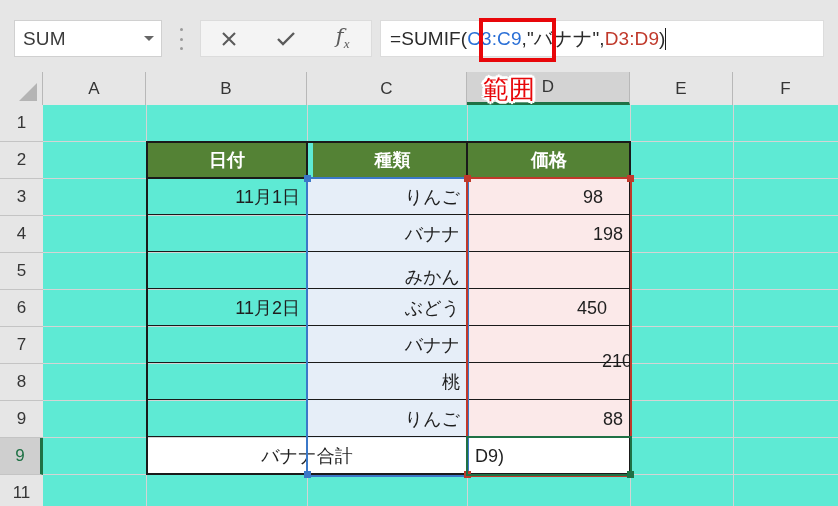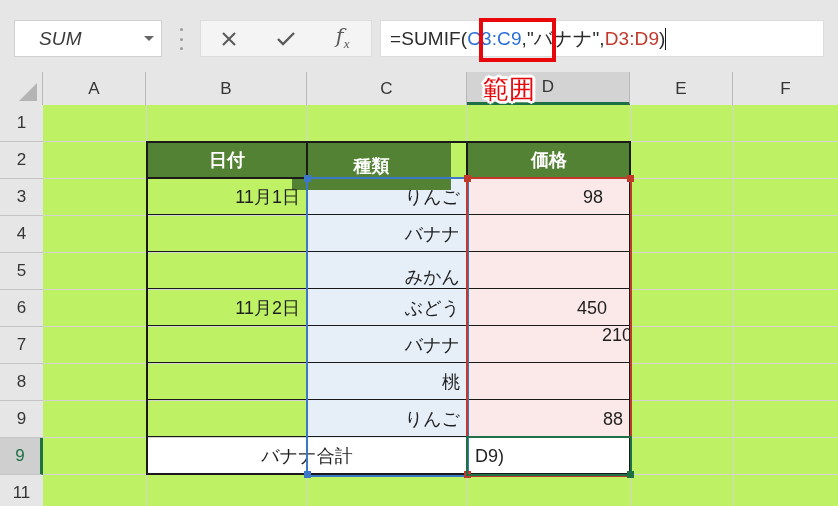--- a/index.html
+++ b/index.html
@@ -30,27 +30,26 @@
     position: absolute;
     left: 14px; top: 20px;
     width: 148px; height: 37px;
     background: #ffffff;
     border: 1px solid #d0d0d0;
     display: flex;
     align-items: center;
   }
   .namebox-text {
     flex: 1;
-    padding-left: 24px;
+    padding-left: 8px;
     font-size: 19px;
     color: #3b3b3b;
     letter-spacing: .2px;
     white-space: nowrap;
     overflow: hidden;
-    font-style: italic;
   }
   .namebox-caret {
     width: 24px;
     display: flex; align-items: center; justify-content: center;
   }
   .caret-glyph {
     width: 0; height: 0;
     border-left: 5px solid transparent;
     border-right: 5px solid transparent;
     border-top: 5px solid #666;
@@ -198,21 +197,21 @@
     color: #1f7145;
     border-right: 3px solid #1f7145;
     width: 43px;
   }
 
   
   .grid {
     position: absolute;
     left: 43px; top: 33px;
     width: 795px; height: 401px;
-    background: #bef264;
+    background: #5eead4;
     overflow: hidden;
   }
   .gline-v {
     position: absolute; top: 0;
     width: 1px; height: 401px;
     background: #d4d4d4;
   }
   .gline-h {
     position: absolute; left: 0;
     height: 1px; width: 795px;
@@ -369,40 +368,41 @@
       <div class="gline-h" style="top:221px"></div>
       <div class="gline-h" style="top:258px"></div>
       <div class="gline-h" style="top:295px"></div>
       <div class="gline-h" style="top:332px"></div>
       <div class="gline-h" style="top:369px"></div>
 
       <div style="position:absolute;left:265px;top:74px;width:159px;height:296px" class="fill-blue"></div>
       <div style="position:absolute;left:425px;top:74px;width:162px;height:296px" class="fill-pink"></div>
 
       <div class="cell c hdrcell" style="left:104px;top:37px;width:160px;height:36px">日付</div>
-      <div class="cell c hdrcell" style="left:249px;top:37px;width:159px;height:48px">種類</div>
+      <div class="cell c hdrcell" style="left:270px;top:37px;width:159px;height:36px">種類</div>
       <div class="cell c hdrcell" style="left:425px;top:37px;width:162px;height:36px">価格</div>
 
       <div class="cell r" style="left:104px;top:74px;width:160px;height:36px">11月1日</div>
       <div class="cell r" style="left:265px;top:74px;width:159px;height:36px">りんご</div>
       <div class="cell r" style="left:425px;top:74px;width:142px;height:36px">98</div>
 
       <div class="cell r" style="left:104px;top:111px;width:160px;height:36px"></div>
       <div class="cell r" style="left:265px;top:111px;width:159px;height:36px">バナナ</div>
+      <div class="cell r" style="left:425px;top:111px;width:162px;height:36px">198</div>
 
       <div class="cell r" style="left:104px;top:148px;width:160px;height:36px"></div>
       <div class="cell r" style="left:265px;top:148px;width:159px;height:48px">みかん</div>
 
       <div class="cell r" style="left:104px;top:185px;width:160px;height:36px">11月2日</div>
       <div class="cell r" style="left:265px;top:185px;width:159px;height:36px">ぶどう</div>
       <div class="cell r" style="left:425px;top:185px;width:146px;height:36px">450</div>
 
       <div class="cell r" style="left:104px;top:222px;width:160px;height:36px"></div>
       <div class="cell r" style="left:265px;top:222px;width:159px;height:36px">バナナ</div>
-      <div class="cell r" style="left:425px;top:212px;width:171px;height:36px">210</div>
+      <div class="cell r" style="left:425px;top:238px;width:171px;height:36px">210</div>
 
       <div class="cell r" style="left:104px;top:259px;width:160px;height:36px"></div>
       <div class="cell r" style="left:265px;top:259px;width:159px;height:36px">桃</div>
 
       <div class="cell r" style="left:104px;top:296px;width:160px;height:36px"></div>
       <div class="cell r" style="left:265px;top:296px;width:159px;height:36px">りんご</div>
       <div class="cell r" style="left:425px;top:296px;width:162px;height:36px">88</div>
 
       <div class="cell c" style="left:104px;top:333px;width:320px;height:36px;background:#ffffff">バナナ合計</div>
       <div class="cell l" style="left:425px;top:333px;width:162px;height:36px;background:#ffffff">D9)</div>

